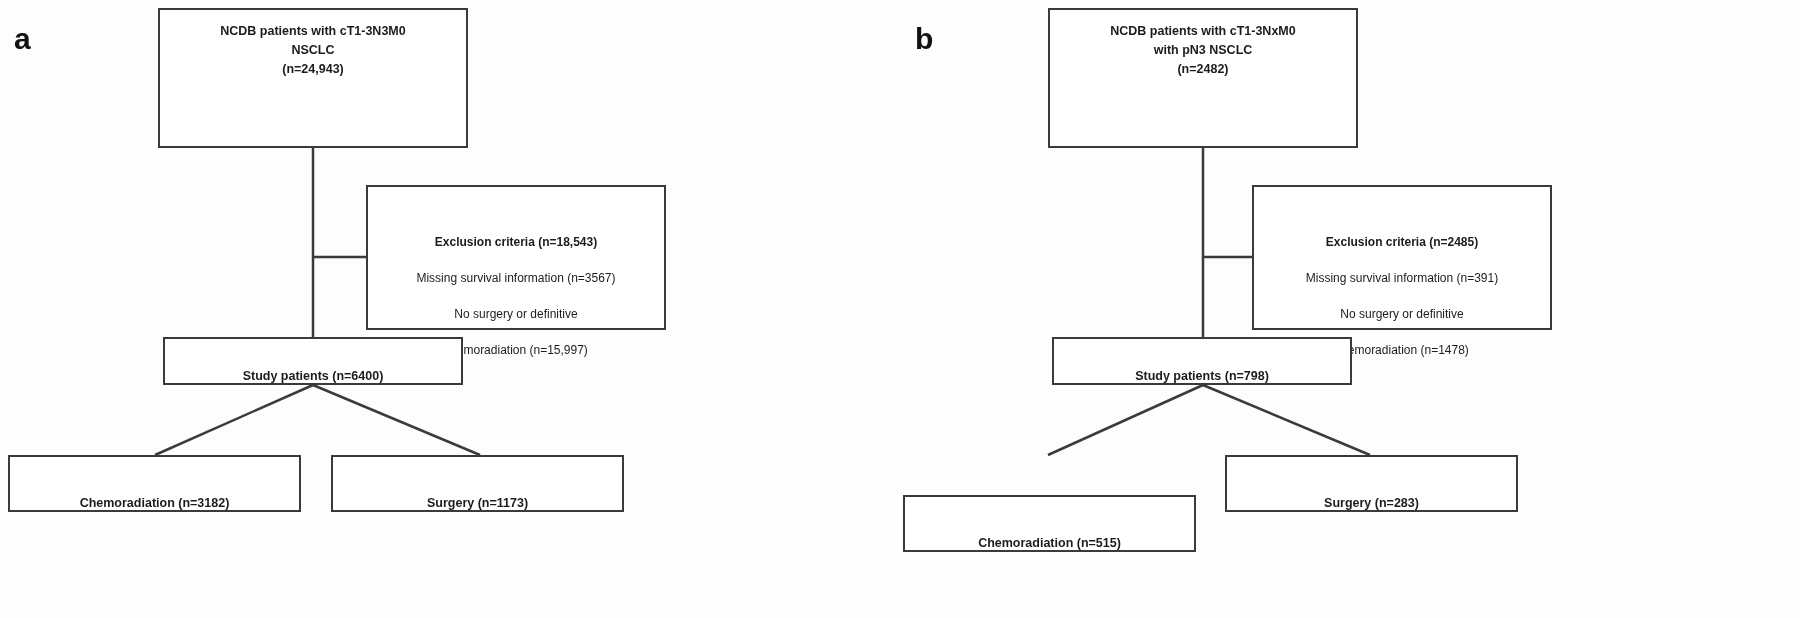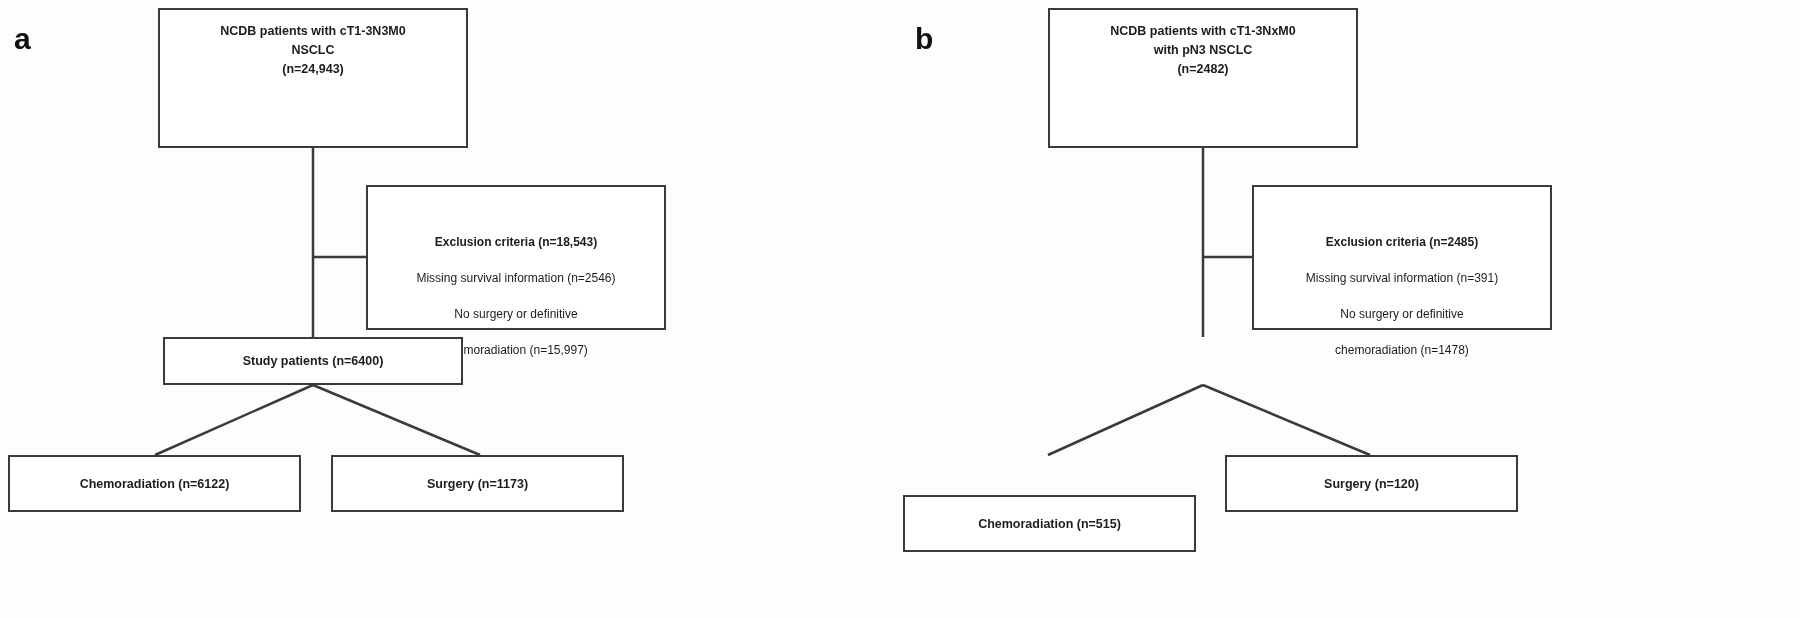--- a/index.html
+++ b/index.html
@@ -42,21 +42,21 @@
   }
   .panel-a .panel-label { left: 14px; top: 24px; }
   .panel-b .panel-label { left: 15px; top: 24px; }
 
   .box {
     position: absolute;
     box-sizing: border-box;
     border: 2px solid #3a3a3a;
     background: #ffffff;
     display: flex;
-    align-items: center;
+    align-items: flex-end;
     justify-content: center;
     text-align: center;
     font-family: "Liberation Sans", sans-serif;
     color: #1c1c1c;
   }
 
   .box-text {
     display: block;
     width: 100%;
     padding: 0 6px;
@@ -150,32 +150,32 @@
 
     <div class="box box-cohort">
       <span class="box-text">NCDB patients with cT1-3N3M0
 NSCLC
 (n=24,943)</span>
     </div>
 
     <div class="box box-exclusion">
       <span class="box-text">
         <span class="excl-title">Exclusion criteria (n=18,543)</span>
-        <span class="excl-line">Missing survival information (n=2546)</span>
+        <span class="excl-line">Missing survival information (n=3567)</span>
         <span class="excl-line">No surgery or definitive</span>
         <span class="excl-line">chemoradiation (n=15,997)</span>
       </span>
     </div>
 
     <div class="box box-study">
       <span class="box-text">Study patients (n=6400)</span>
     </div>
 
     <div class="box box-result box-result-left">
-      <span class="box-text">Chemoradiation (n=6122)</span>
+      <span class="box-text">Chemoradiation (n=3182)</span>
     </div>
 
     <div class="box box-result box-result-right">
       <span class="box-text">Surgery (n=1173)</span>
     </div>
   </div>
 
   <div class="panel panel-b">
 
     <div class="panel-label">b</div>
@@ -195,23 +195,26 @@
 
     <div class="box box-exclusion">
       <span class="box-text">
         <span class="excl-title">Exclusion criteria (n=2485)</span>
         <span class="excl-line">Missing survival information (n=391)</span>
         <span class="excl-line">No surgery or definitive</span>
         <span class="excl-line">chemoradiation (n=1478)</span>
       </span>
     </div>
 
+    <div class="box box-study">
+      <span class="box-text">Study patients (n=798)</span>
+    </div>
 
     <div class="box box-result box-result-left">
       <span class="box-text">Chemoradiation (n=515)</span>
     </div>
 
     <div class="box box-result box-result-right">
-      <span class="box-text">Surgery (n=120)</span>
+      <span class="box-text">Surgery (n=283)</span>
     </div>
   </div>
 
 </div>
 
 </body></html>

